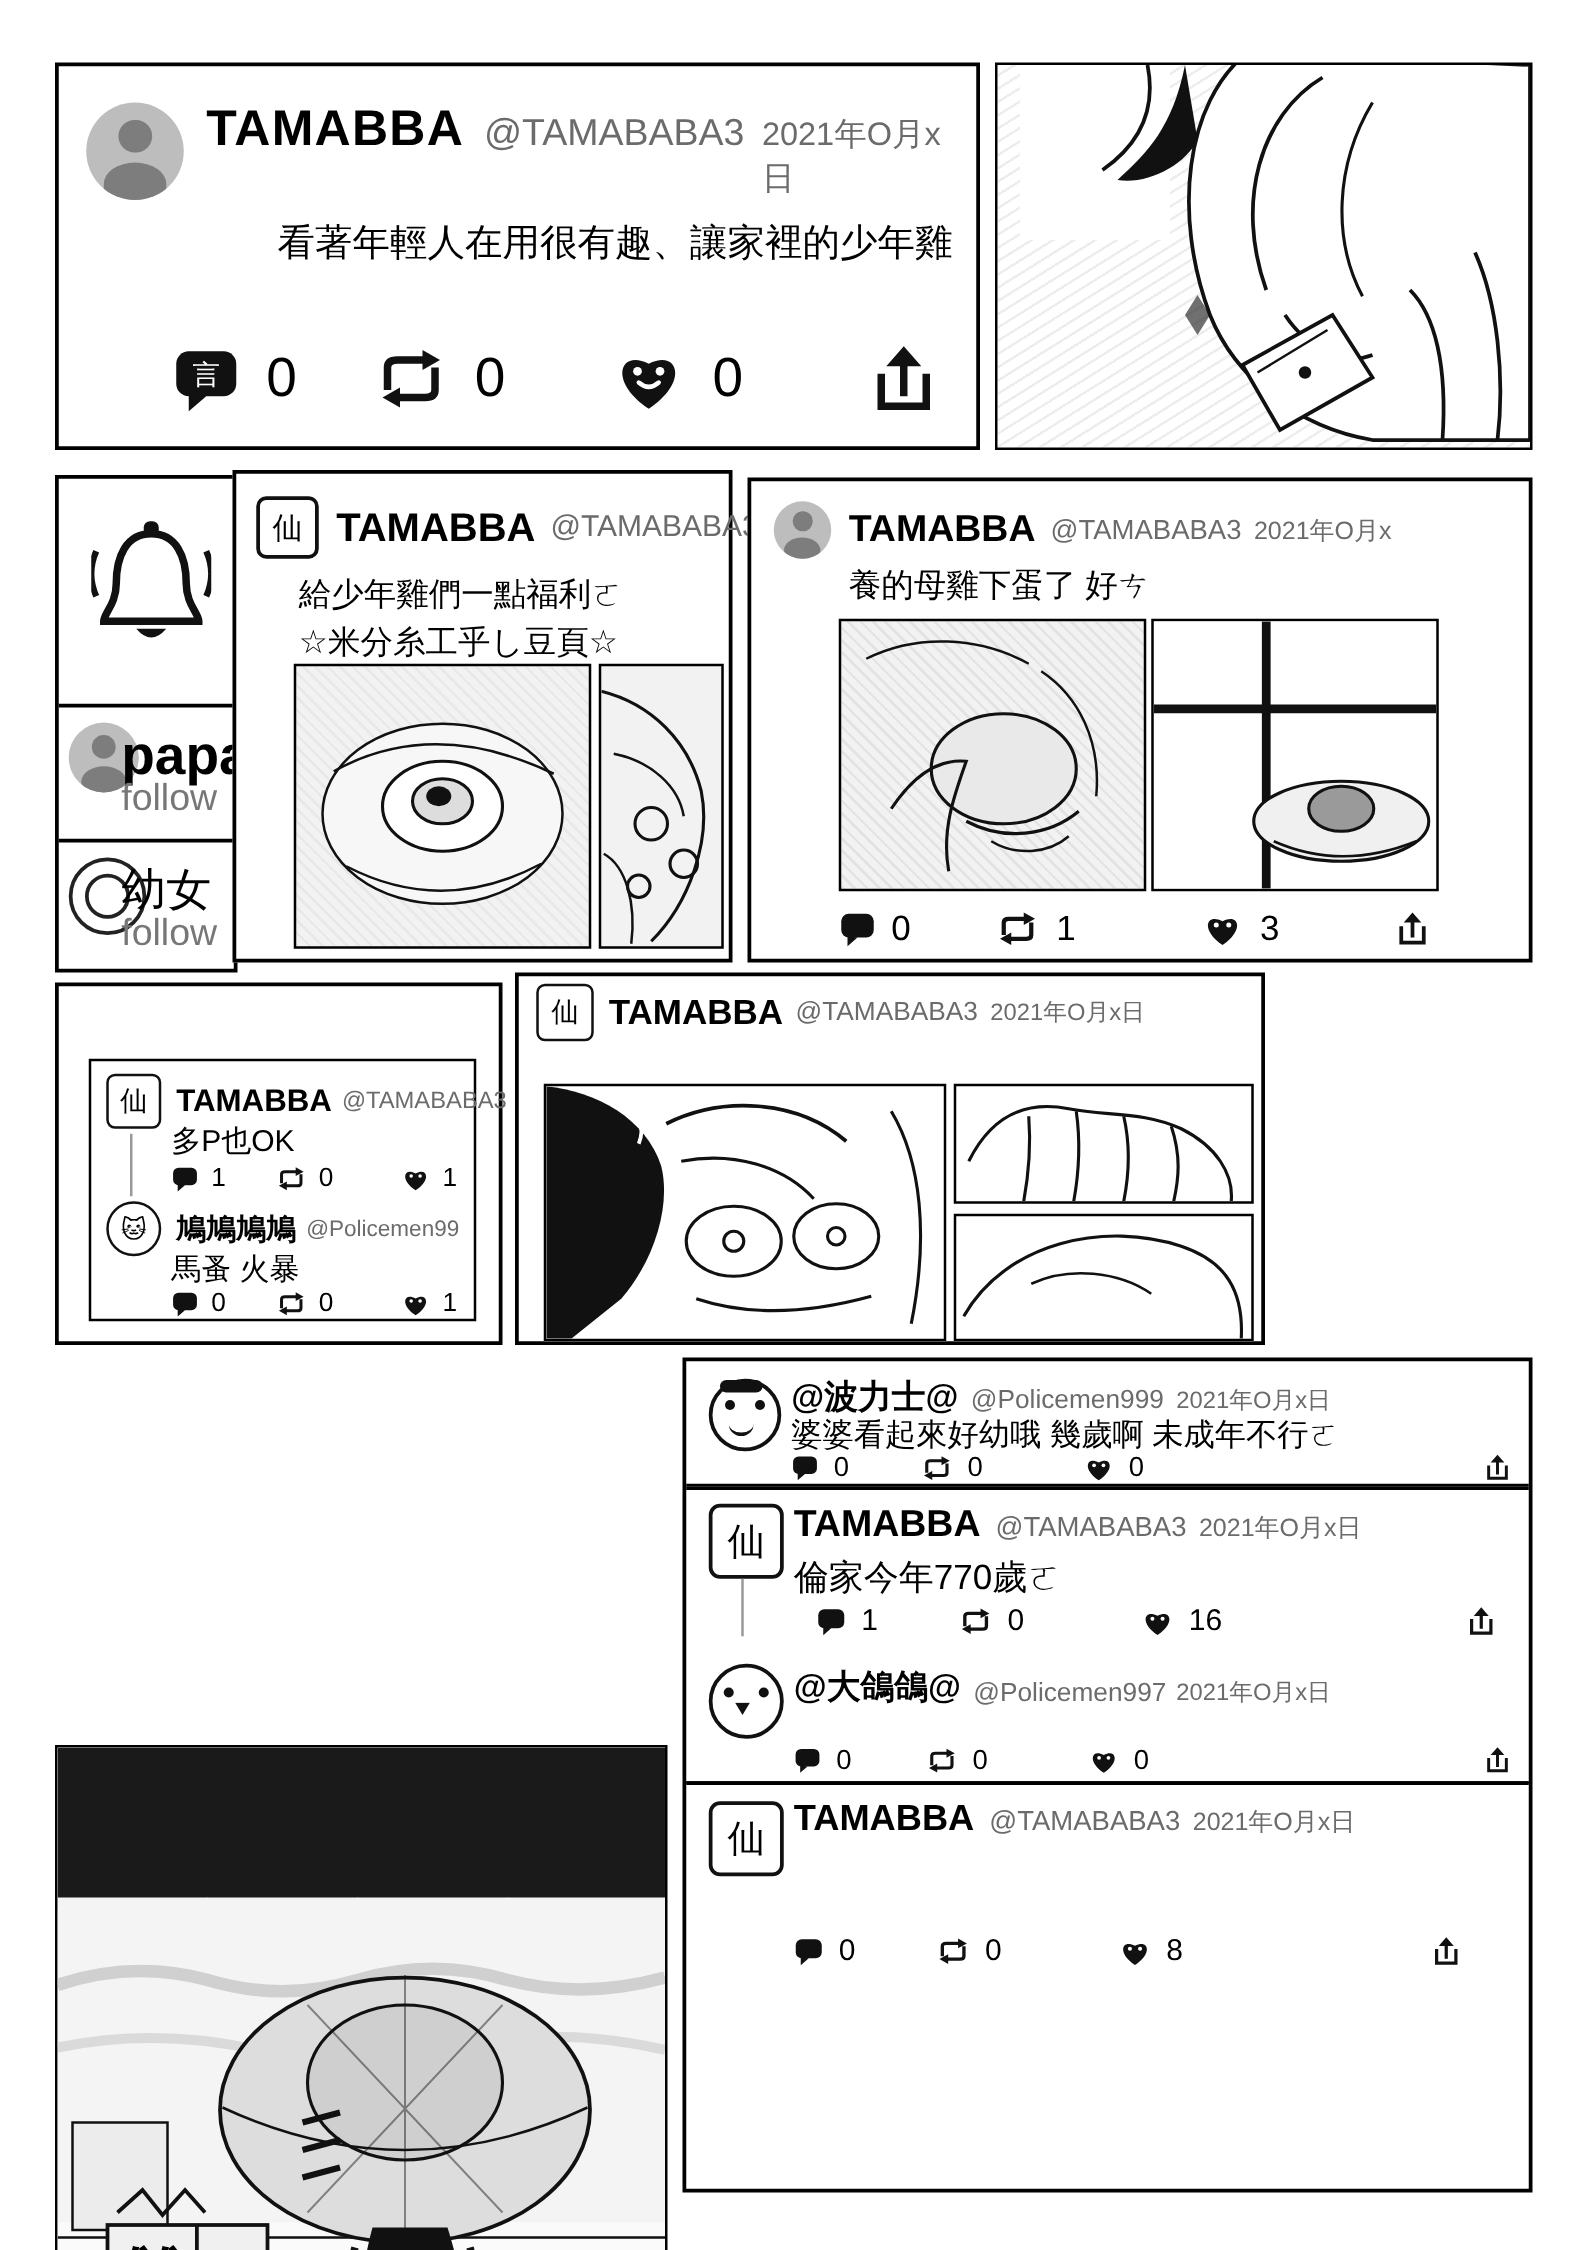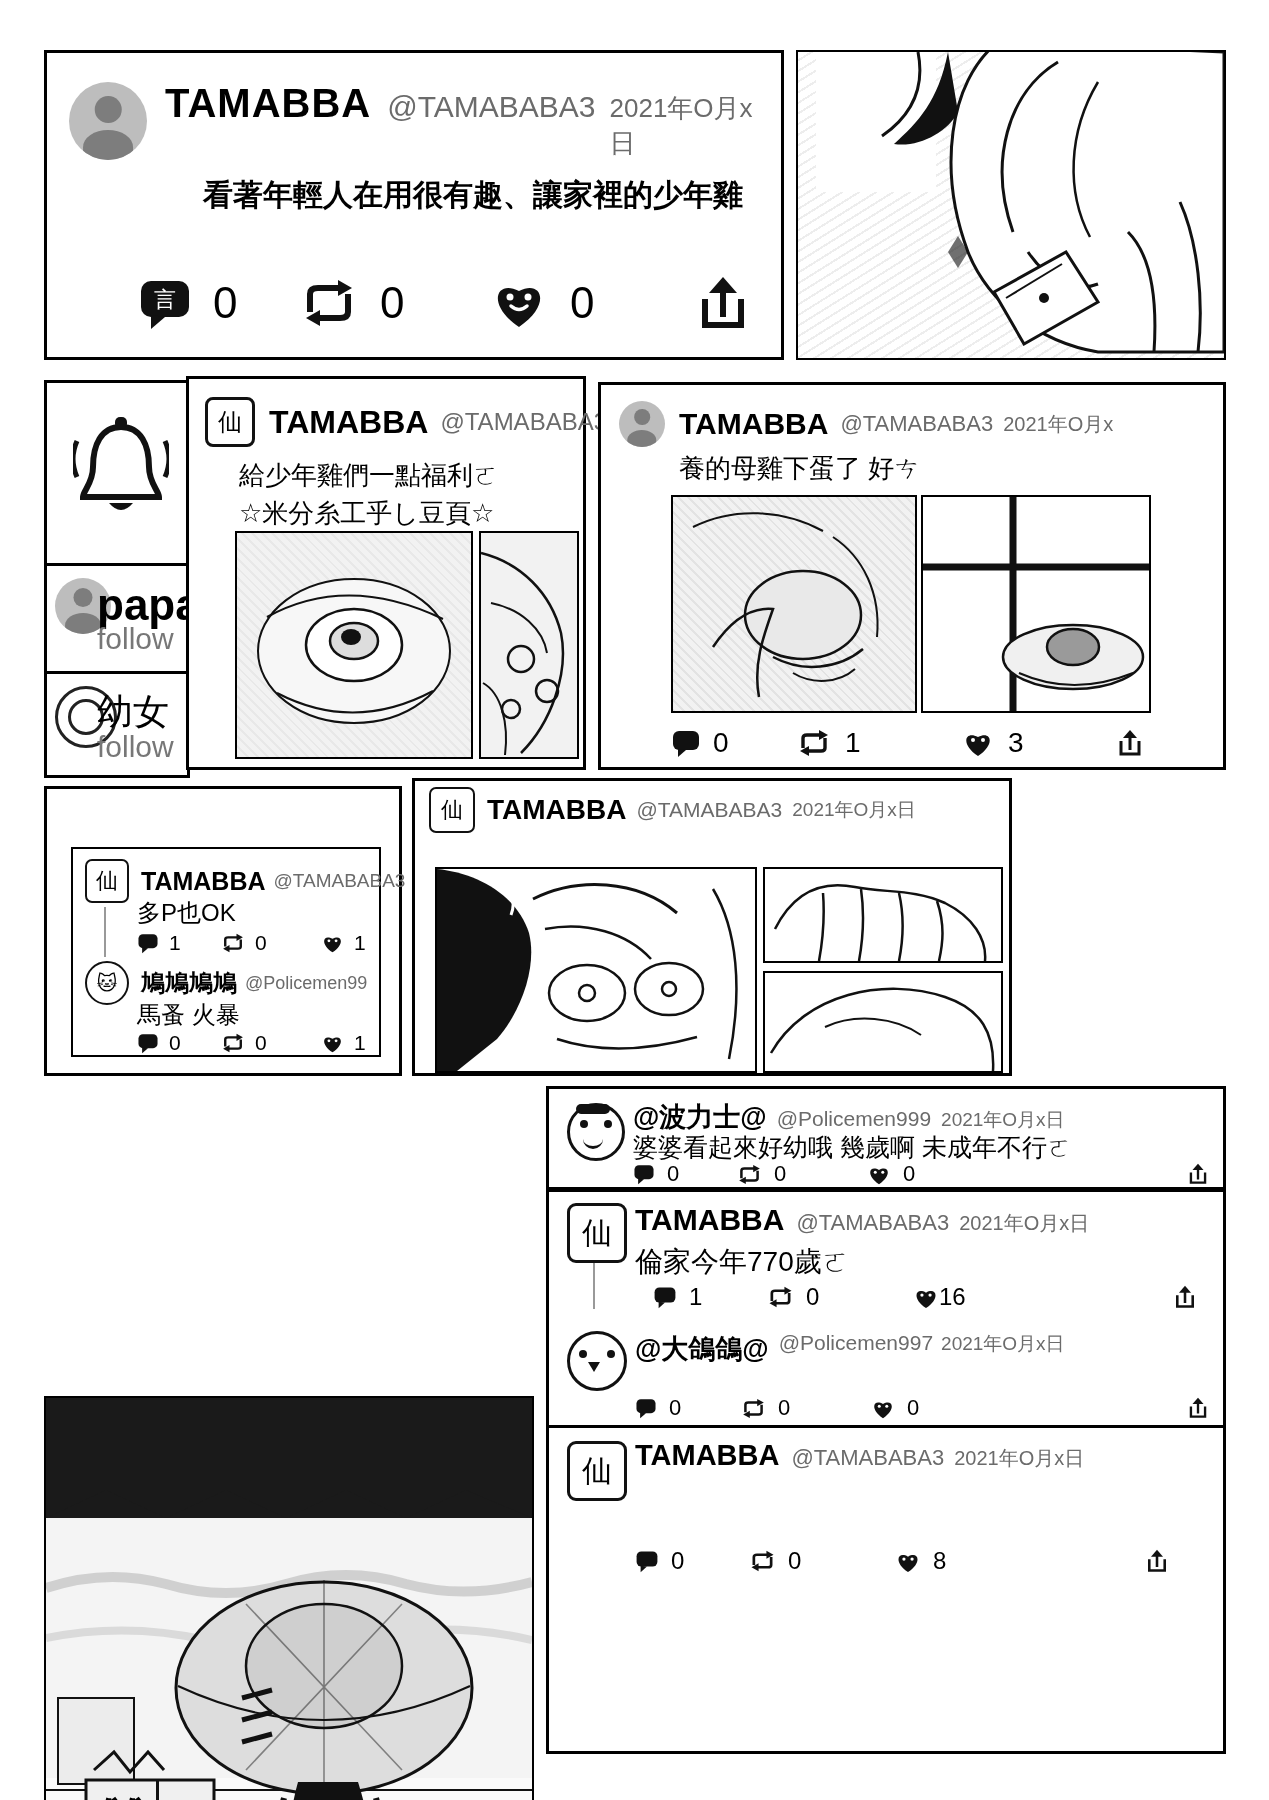--- a/index.html
+++ b/index.html
@@ -36,21 +36,21 @@
       <div class="avatar" style="width:78px;height:78px;">
         <div class="head"></div>
           <div class="body"></div>
       </div>
       <div style="margin-left:18px;display:flex;align-items:baseline;">
         <span class="name" style="font-size:40px;letter-spacing:1px;">TAMABBA</span>
         <span class="handle" style="font-size:30px;margin-left:16px;">@TAMABABA3</span>
         <span class="time" style="font-size:26px;margin-left:14px;">2021年O月x日</span>
       </div>
     </div>
-    <div style="position:absolute;left:156px;top:120px;font-size:30px;line-height:1.45;font-weight:bold;">
+    <div style="position:absolute;left:175px;top:120px;font-size:30px;line-height:1.45;">
       <div>看著年輕人在用很有趣、讓家裡的少年雞</div>
     </div>
 
     <div class="stats" style="position:absolute;left:90px;top:215px;right:30px;height:70px;">
       <div class="stat" style="width:150px;">
         <span class="ico">
           <svg width="56" height="56" viewBox="0 0 56 56">
               <rect x="4" y="6" width="48" height="36" rx="10" fill="#111"></rect>
               <polygon points="14,40 14,54 28,42" fill="#111"></polygon>
               <text x="28" y="32" font-size="22" fill="#fff" text-anchor="middle" font-family="Liberation Sans">言</text>
@@ -503,41 +503,41 @@
           <span style="font-size:24px;margin-left:12px;">0</span>
         </div>
         <div class="stat" style="width:130px;margin-left:36px;">
           <span class="ico">
               <svg width="26" height="23" viewBox="0 0 32 28">
                 <path d="M16 27 C-2 15 3 1 16 8 C29 1 34 15 16 27Z" fill="#111"></path>
                 <circle cx="11" cy="11" r="2" fill="#fff"></circle>
                 <circle cx="21" cy="11" r="2" fill="#fff"></circle>
               </svg>
             </span>
-          <span style="font-size:24px;">16</span>
+          <span style="font-size:24px;margin-left:12px;">16</span>
         </div>
         <div class="stat" style="margin-left:130px;">
           <span class="ico">
               <svg width="24" height="24" viewBox="0 0 28 28">
                 <path d="M5 12 L5 25 L23 25 L23 12" stroke="#111" stroke-width="3" fill="none"></path>
                 <path d="M14 21 L14 4" stroke="#111" stroke-width="3" fill="none"></path>
                 <polygon points="14,1 21,9 7,9" fill="#111"></polygon>
               </svg>
             </span>
         </div>
       </div>
     </div>
 
     <div style="position:absolute;left:0;top:232px;width:100%;height:104px;border-bottom:2px solid #000;">
       <div style="position:absolute;left:18px;top:10px;width:54px;height:54px;border:3px solid #111;border-radius:50%;background:#fff;">
         <div style="position:absolute;left:9px;top:16px;width:8px;height:8px;background:#111;border-radius:50%;"></div>
         <div style="position:absolute;right:9px;top:16px;width:8px;height:8px;background:#111;border-radius:50%;"></div>
         <div style="position:absolute;left:18px;top:28px;width:12px;height:10px;background:#111;clip-path:polygon(0 0,100% 0,50% 100%);"></div>
       </div>
-      <div class="row" style="position:absolute;left:86px;top:10px;align-items:flex-start;">
+      <div class="row" style="position:absolute;left:86px;top:10px;align-items:flex-end;">
         <span class="name" style="font-size:27px;">@大鴿鴿@</span>
         <span class="handle" style="font-size:21px;margin-left:10px;">@Policemen997</span>
         <span class="time" style="font-size:19px;margin-left:8px;">2021年O月x日</span>
       </div>
       <div class="stats" style="position:absolute;left:86px;top:74px;">
         <div class="stat" style="width:92px;">
           <span class="ico">
               <svg width="22" height="22" viewBox="0 0 30 30">
                 <rect x="2" y="3" width="26" height="19" rx="6" fill="#111"></rect>
                 <polygon points="7,21 7,29 15,22" fill="#111"></polygon>

